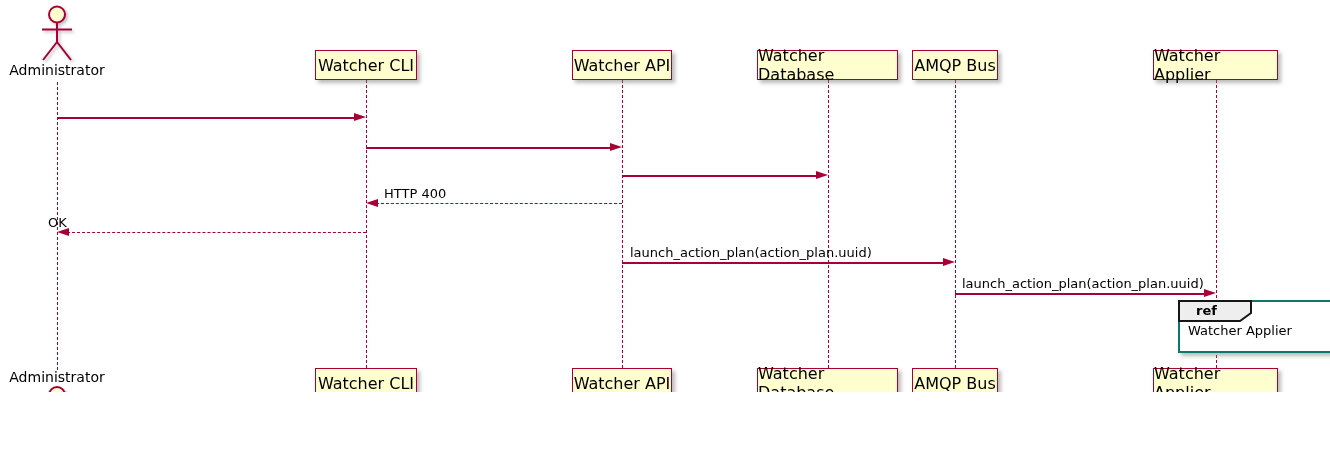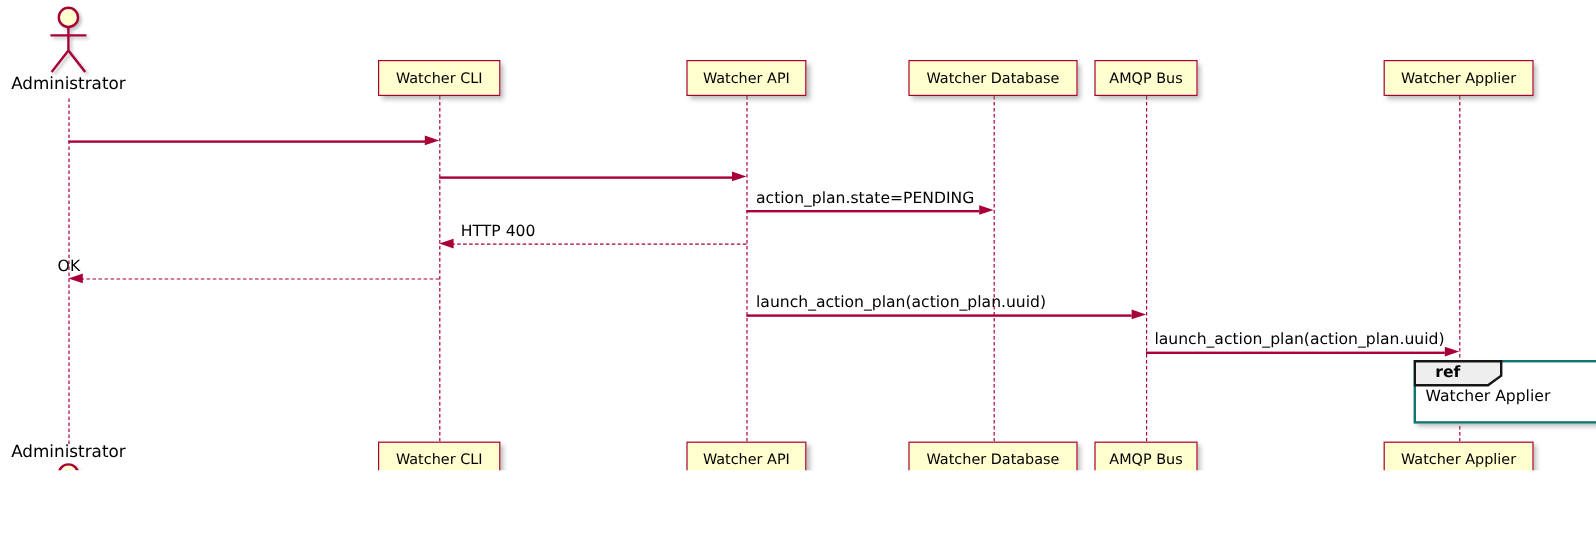--- a/index.html
+++ b/index.html
@@ -4,21 +4,21 @@
 <style>
   html,body{margin:0;padding:0;background:#ffffff;}
   .seq{
     position:relative;width:1330px;height:392px;background:#ffffff;overflow:hidden;
     font-family:"DejaVu Sans","Liberation Sans",sans-serif;color:#000;
   }
   .lifeline{position:absolute;width:0;border-left:1px dashed #A80036;z-index:1;}
   .participant{
     position:absolute;height:30px;background:#FEFECE;border:1.8px solid #A80036;
     box-sizing:border-box;display:flex;align-items:center;justify-content:center;
-    font-size:12px;z-index:4;box-shadow:3px 3px 4px rgba(130,130,130,0.55);
+    font-size:16px;z-index:4;box-shadow:3px 3px 4px rgba(130,130,130,0.55);
   }
   .actor-label{position:absolute;font-size:14px;text-align:center;width:100px;z-index:4;}
   .actor-svg{position:absolute;z-index:4;filter:drop-shadow(2.5px 2.5px 1.5px rgba(130,130,130,0.5));}
   .msg-label{position:absolute;font-size:13px;white-space:nowrap;z-index:3;}
   .line-solid{position:absolute;height:0;border-top:2px solid #A80036;z-index:2;}
   .line-dashed{position:absolute;height:0;border-top:1px dashed #A80036;z-index:2;}
   .arr-r{position:absolute;width:0;height:0;border-left:12px solid #A80036;
     border-top:4.5px solid transparent;border-bottom:4.5px solid transparent;z-index:3;}
   .arr-l{position:absolute;width:0;height:0;border-right:12px solid #A80036;
     border-top:4.5px solid transparent;border-bottom:4.5px solid transparent;z-index:3;}
@@ -74,21 +74,20 @@
   <div class="participant" style="left:757px;top:368px;width:141px;">Watcher Database</div>
   <div class="participant" style="left:912px;top:368px;width:86px;">AMQP Bus</div>
   <div class="participant" style="left:1153px;top:368px;width:125px;">Watcher Applier</div>
 
   <div class="line-solid" style="left:57px;top:117px;width:298px;"></div>
   <div class="arr-r" style="left:354px;top:113px;"></div>
 
   <div class="line-solid" style="left:366px;top:147px;width:244px;"></div>
   <div class="arr-r" style="left:610px;top:143px;"></div>
 
-  <span class="msg-label" style="left:630px;top:158px;">action_plan.state=PENDING</span>
   <div class="line-solid" style="left:622px;top:175px;width:194px;"></div>
   <div class="arr-r" style="left:816px;top:171px;"></div>
 
   <span class="msg-label" style="left:384px;top:186px;">HTTP 400</span>
   <div class="line-dashed" style="left:376px;top:203px;width:246px;"></div>
   <div class="arr-l" style="left:366px;top:199px;"></div>
 
   <span class="msg-label" style="left:48px;top:215px;">OK</span>
   <div class="line-dashed" style="left:67px;top:232px;width:299px;"></div>
   <div class="arr-l" style="left:57px;top:228px;"></div>

